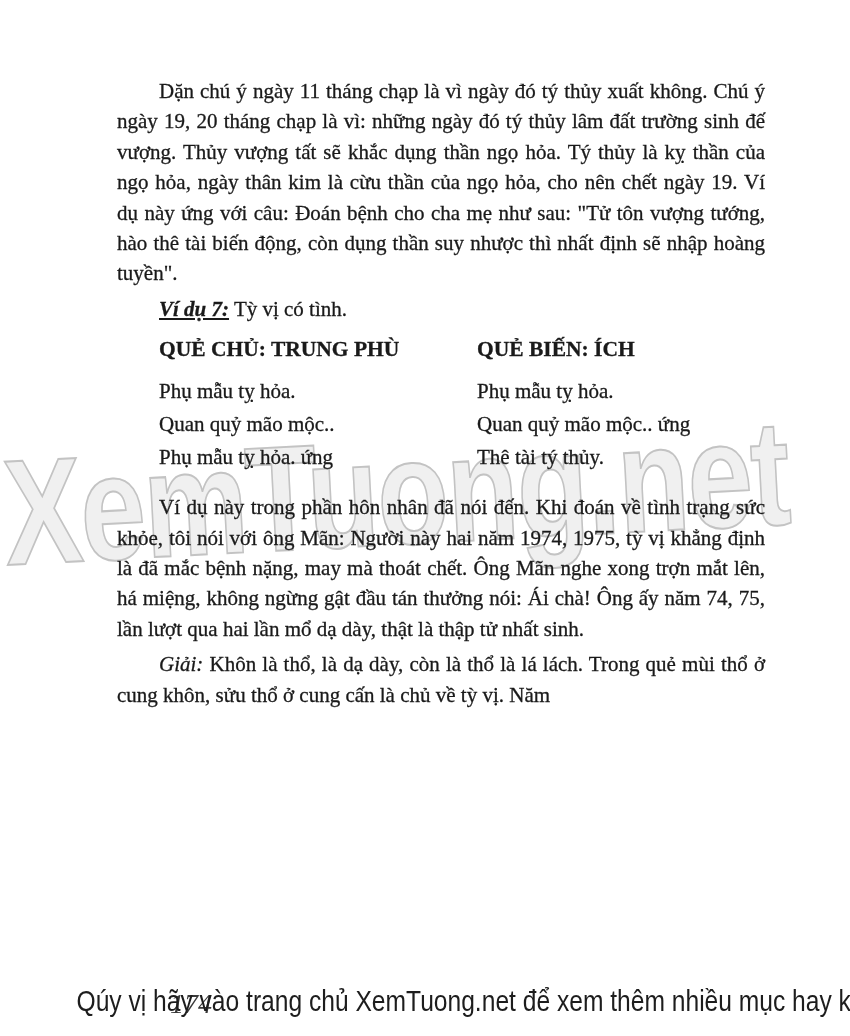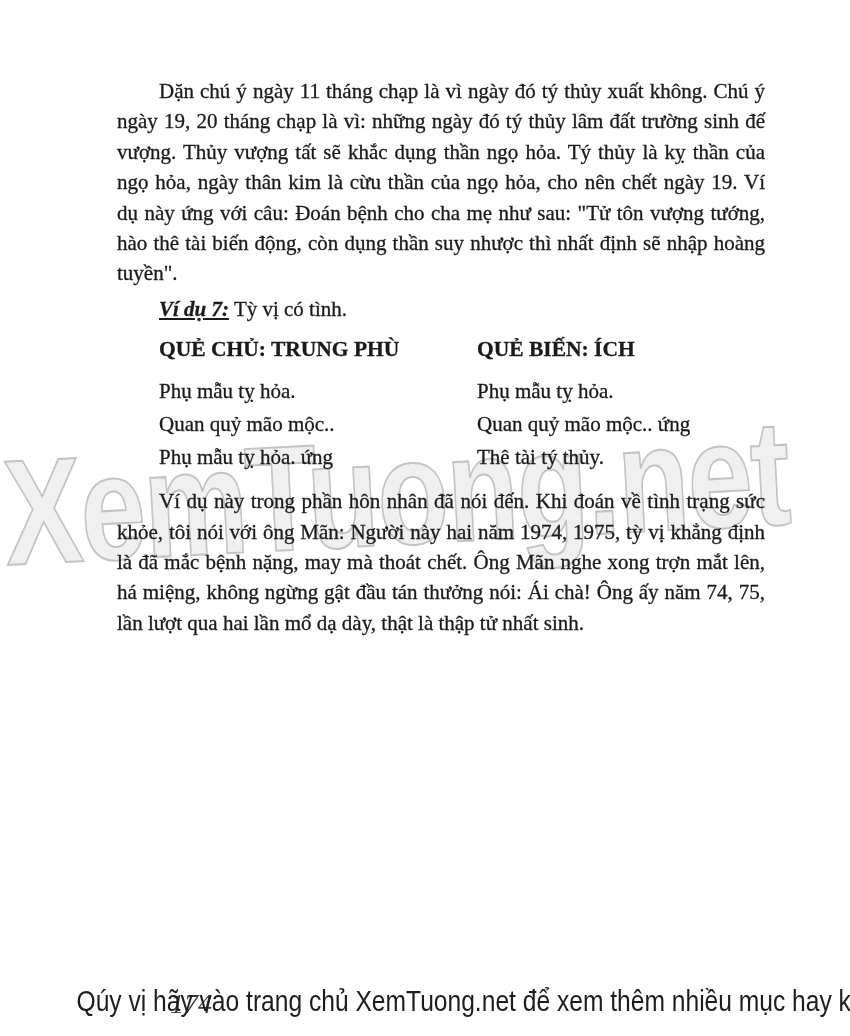--- a/index.html
+++ b/index.html
@@ -43,21 +43,21 @@
     -webkit-text-stroke: 0.3px #1a1a1a;
   }
   .body-text p { margin-bottom: 5px; }
   .indent { text-indent: 42px; }
   .lead-bold-italic { font-weight: bold; font-style: italic; text-decoration: underline; }
   .lead-italic { font-style: italic; }
   table.hexagram {
     width: 100%;
     border-collapse: collapse;
     margin-top: 9px;
-    margin-bottom: 12px;
+    margin-bottom: 18px;
   }
   table.hexagram td, table.hexagram th {
     font-size: 21px;
     line-height: 33px;
     text-align: left;
     vertical-align: top;
     font-weight: normal;
     padding: 0;
   }
   table.hexagram td.col-left, table.hexagram th.col-left {
@@ -126,20 +126,21 @@
       </tr>
       <tr>
         <td class="col-left">Phụ mẫu tỵ hỏa. ứng</td>
         <td>Thê tài tý thủy.</td>
       </tr>
     </tbody>
       </table>
 
     <p class="indent"><span>Ví dụ này trong phần hôn nhân đã nói đến. Khi đoán về tình trạng sức khỏe, tôi nói với ông Mãn: Người này hai năm 1974, 1975, tỳ vị khẳng định là đã mắc bệnh nặng, may mà thoát chết. Ông Mãn nghe xong trợn mắt lên, há miệng, không ngừng gật đầu tán thưởng nói: Ái chà! Ông ấy năm 74, 75, lần lượt qua hai lần mổ dạ dày, thật là thập tử nhất sinh.</span></p>
 
+    <p class="indent"><span class="lead-italic">Giải:</span><span> Khôn là thổ, là dạ dày, còn là thổ là lá lách. Trong quẻ mùi thổ ở cung khôn, sửu thổ ở cung cấn là chủ về tỳ vị. Năm</span></p>
 
   </div>
 
   <div class="page-number">174</div>
 
   <div class="footer">Qúy vị hãy vào trang chủ XemTuong.net để xem thêm nhiều mục hay khác</div>
 
 </div>
 
 </body></html>

